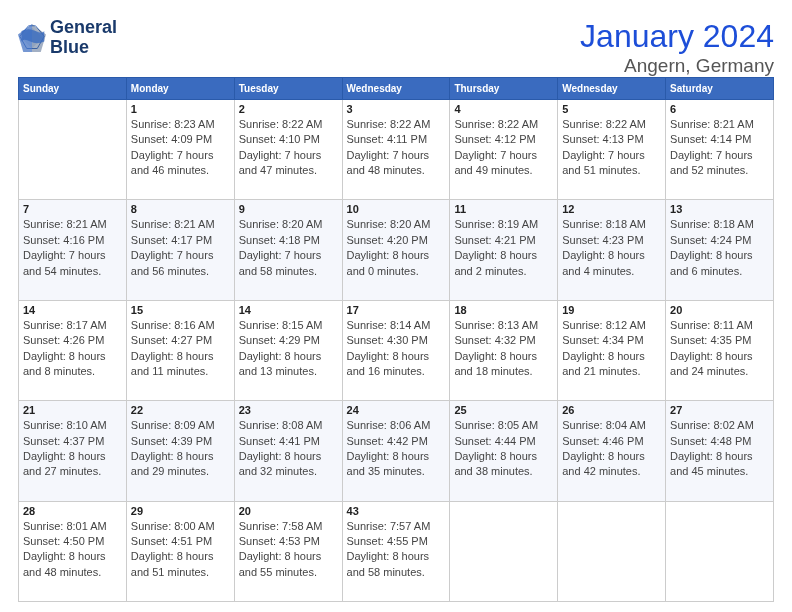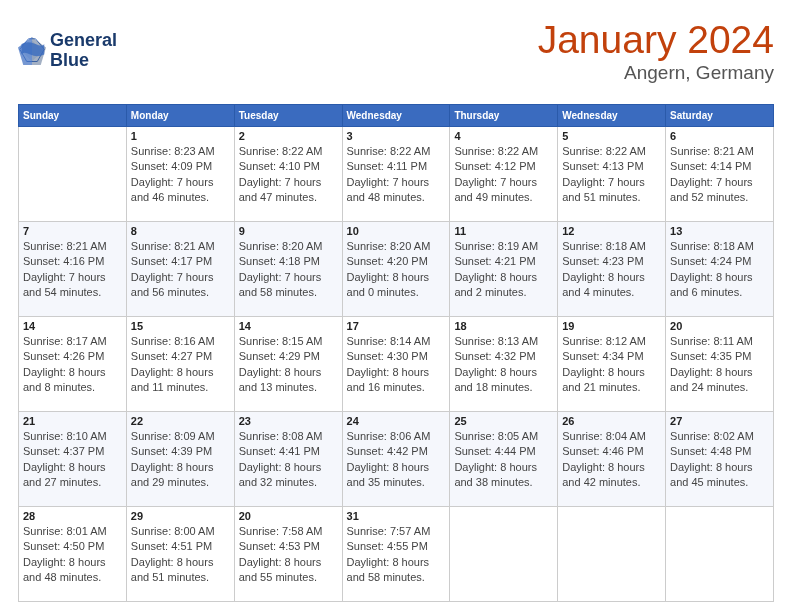--- a/index.html
+++ b/index.html
@@ -13,22 +13,22 @@
     .page {
       width: 792px;
       height: 612px;
       padding: 18px 18px 10px 18px;
       display: flex;
       flex-direction: column;
     }
     .header {
       display: flex;
       justify-content: space-between;
-      align-items: center;
-      margin-bottom: 20px;
+      align-items: flex-start;
+      margin-bottom: 0;
     }
     .logo {
       display: flex;
       align-items: center;
       gap: 4px;
     }
     .logo-text {
       font-size: 18px;
       font-weight: bold;
       color: #1a3a6b;
@@ -38,23 +38,23 @@
       display: block;
     }
     .logo-icon {
       width: 28px;
       height: 28px;
     }
     .title-block {
       text-align: right;
     }
     .title-month {
-      font-size: 39px;
+      font-size: 32px;
       font-weight: normal;
-      color: #c2410c;
+      color: #1d4ed8;
     }
     .title-location {
       font-size: 19px;
       color: #555;
     }
     .calendar {
       flex: 1;
       border: 1px solid #ccc;
       border-collapse: collapse;
       width: 100%;
@@ -264,21 +264,21 @@
           </td>
           <td>
             <span class="day-num">29</span>
             <div class="day-info">Sunrise: 8:00 AM<br>Sunset: 4:51 PM<br>Daylight: 8 hours and 51 minutes.</div>
           </td>
           <td>
             <span class="day-num">20</span>
             <div class="day-info">Sunrise: 7:58 AM<br>Sunset: 4:53 PM<br>Daylight: 8 hours and 55 minutes.</div>
           </td>
           <td>
-            <span class="day-num">31</span>
+            <span class="day-num">43</span>
             <div class="day-info">Sunrise: 7:57 AM<br>Sunset: 4:55 PM<br>Daylight: 8 hours and 58 minutes.</div>
           </td>
           <td class="empty-cell"></td>
           <td class="empty-cell"></td>
           <td class="empty-cell"></td>
         </tr>
       </tbody>
   </table>
 </div>
 

